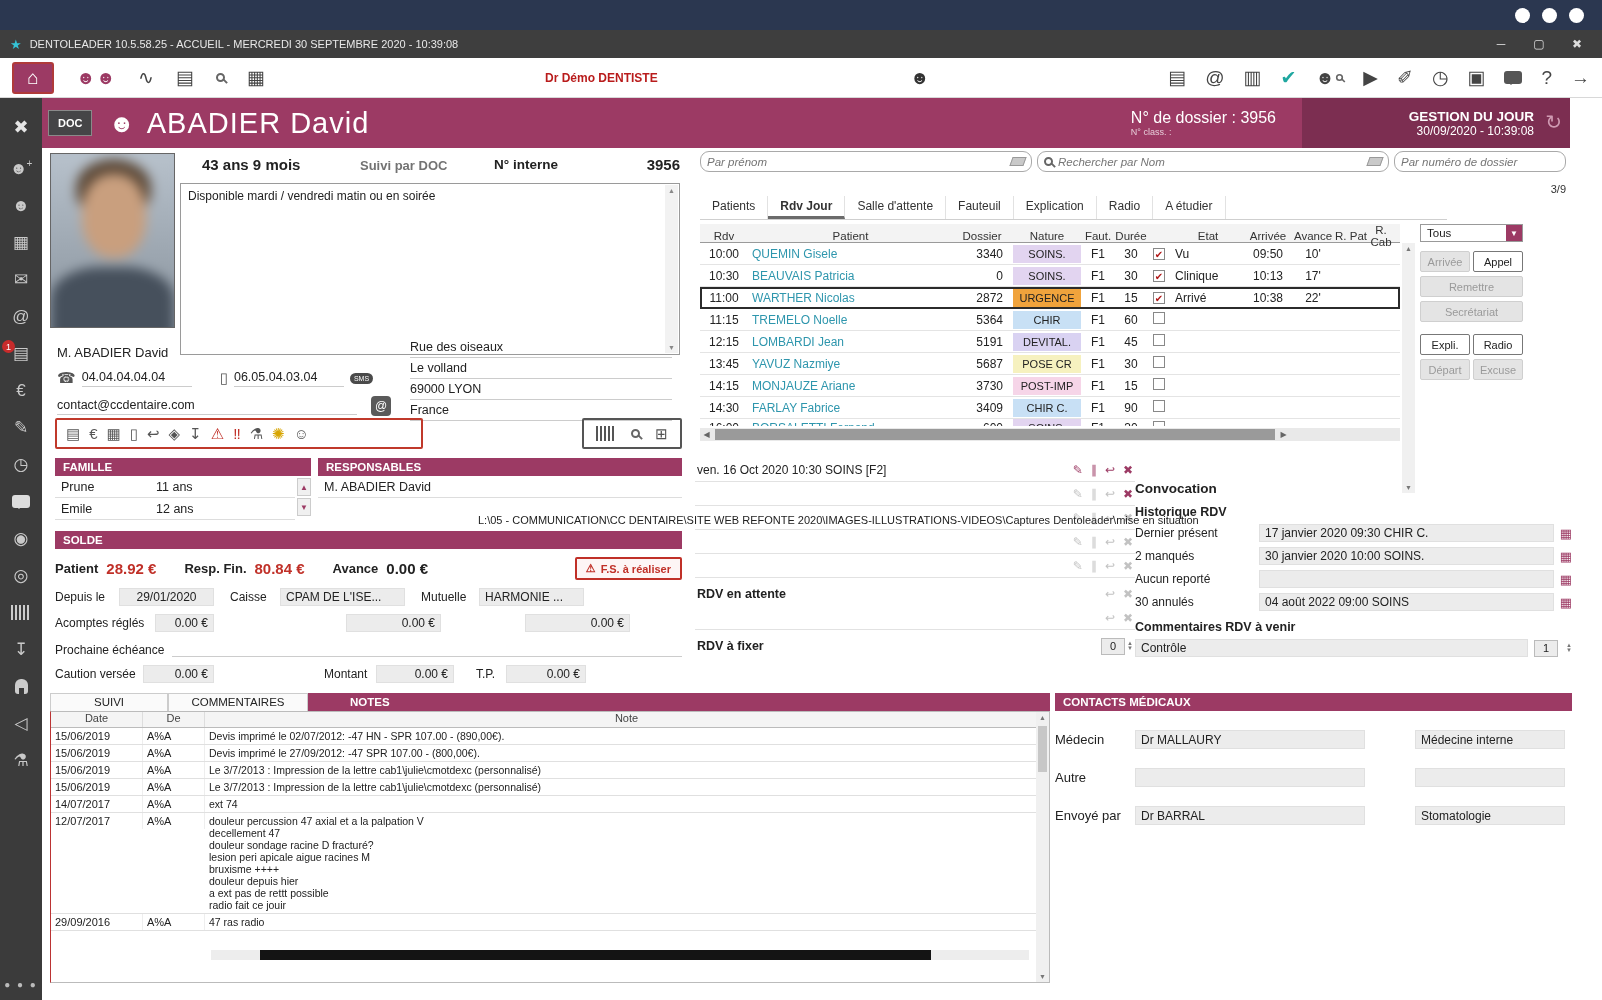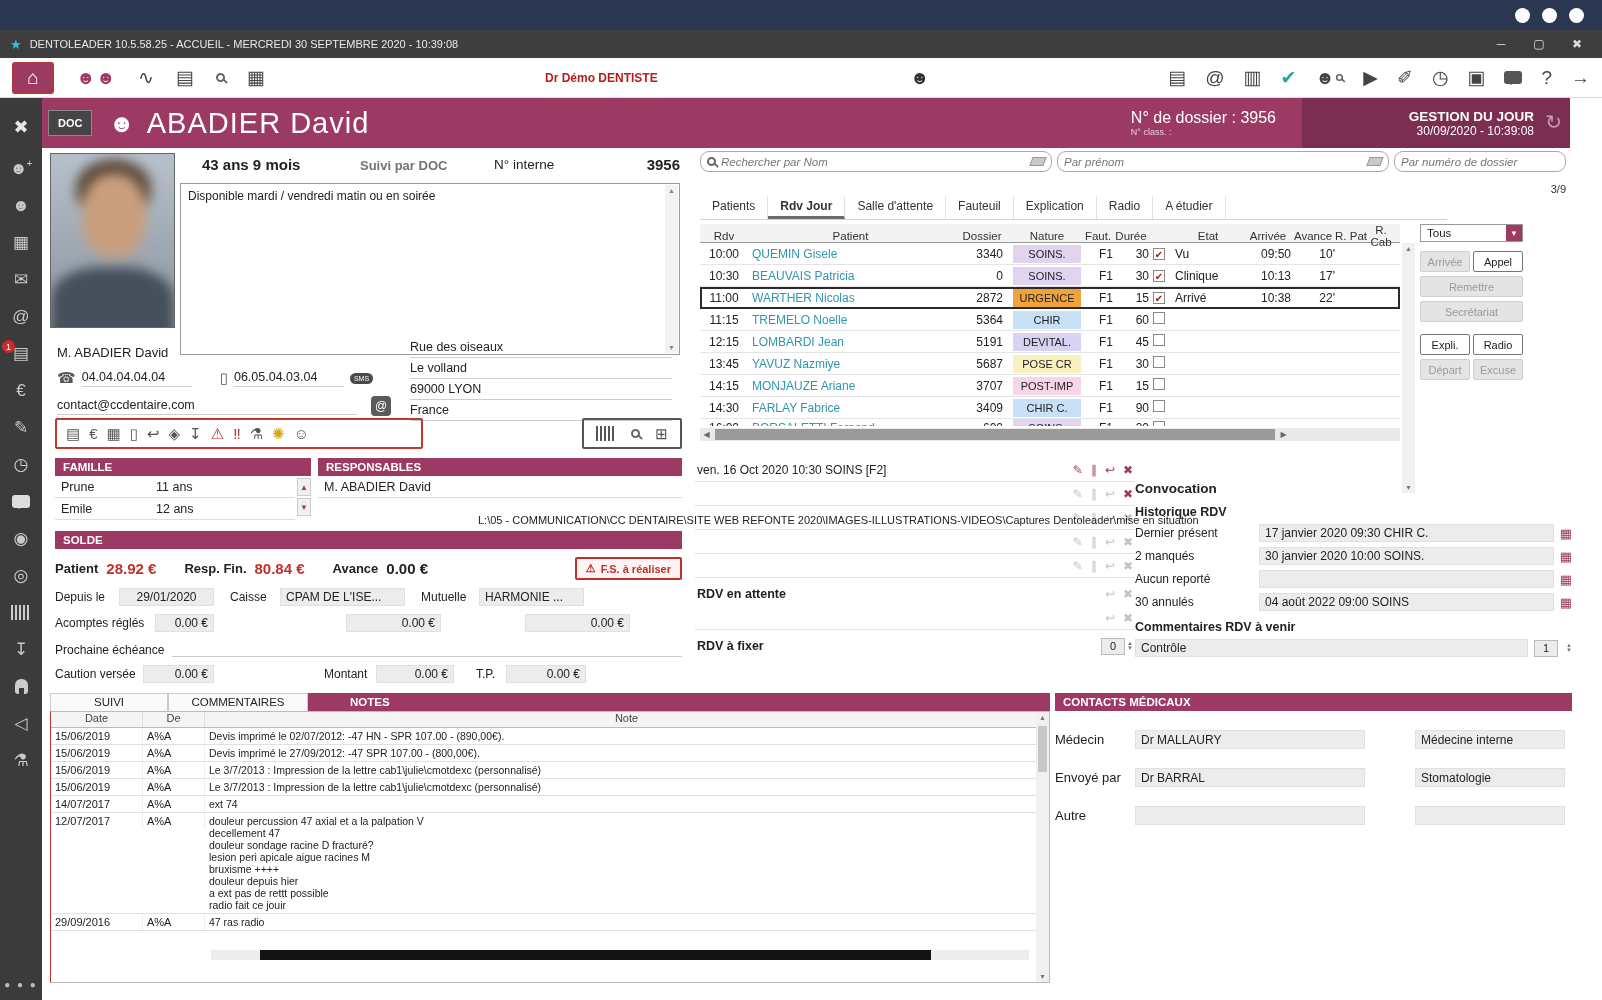--- a/index.html
+++ b/index.html
@@ -46,21 +46,21 @@
 .gestion .refresh{position:absolute;right:8px;top:12px;font-size:20px;color:#cf9ab2}
 
 .photo{left:8px;top:55px;width:125px;height:175px;border:1px solid #666;overflow:hidden;background:#98a5b1}
 .pblur{position:absolute;inset:-8px;filter:blur(6px)}
 .pbg{position:absolute;inset:0;background:linear-gradient(180deg,#b9c3cd,#87919b)}
 .phair{position:absolute;left:24%;top:7%;width:54%;height:30%;background:#5d4a39;border-radius:50% 50% 40% 40%}
 .pface{position:absolute;left:28%;top:15%;width:46%;height:44%;background:#c99f7e;border-radius:46%}
 .pshirt{position:absolute;left:6%;top:64%;width:88%;height:42%;background:#46505c;border-radius:40% 40% 0 0}
 .ageline{left:160px;top:58px;font-size:15px;font-weight:bold}
 .suivi{left:318px;top:60px;font-size:13px;color:#737373;font-weight:bold}
-.internel{left:452px;top:59px;font-size:13.5px;font-weight:normal}
+.internel{left:452px;top:59px;font-size:13.5px;font-weight:bold}
 .internev{left:560px;top:58px;width:78px;text-align:right;font-size:15px;font-weight:bold}
 .cbox{left:138px;top:85px;width:500px;height:172px;border:1px solid #9a9a9a;padding:5px 18px 5px 7px;font-size:12px;background:#fff}
 .cbox .sb{position:absolute;right:1px;top:1px;bottom:1px;width:13px;background:#f2f2f2;display:flex;flex-direction:column;justify-content:space-between;align-items:center;font-size:7px;color:#888;padding:2px 0}
 .fullname{left:15px;top:247px;font-size:13px}
 .crow{left:15px;top:271px;display:flex;align-items:center;font-size:12.5px}
 .crow .g{font-size:15px;color:#555;margin-right:6px}
 .uline{border-bottom:1px solid #ccc;padding-bottom:2px}
 .smsb{background:#4a4a4a;color:#fff;font-size:7px;border-radius:6px;padding:2px 4px;margin-left:6px}
 .atbox{width:20px;height:20px;background:#5a5a5a;color:#fff;border-radius:4px;display:inline-flex;align-items:center;justify-content:center;font-size:12px;margin-left:14px}
 .addr{left:368px;top:240px;width:262px;font-size:12.5px}
@@ -120,21 +120,21 @@
 .agrid{display:grid;grid-template-columns:48px 205px 58px 72px 30px 36px 22px 74px 46px 44px 32px 28px;align-items:center}
 .ahead{width:700px;background:#f3f3f3;border-bottom:1px solid #9a9a9a;height:19px;font-size:11.5px;color:#333}
 .ahead span{text-align:center}
 .arow{height:22px;border-bottom:1px solid #e4e4e4;font-size:12px}
 .arow.selected{outline:2px solid #2b2b2b;outline-offset:-2px}
 .arow.partial{height:7px;overflow:hidden;border-bottom:none}
 .c-time{text-align:center}
 .c-name{color:#2e96ad;padding-left:4px;overflow:hidden;white-space:nowrap}
 .c-dos{text-align:right;padding-right:8px}
 .c-nat{font-size:11px;text-align:center;height:18px;line-height:18px;margin:0 2px;overflow:hidden}
-.c-faut,.c-dur,.c-arr,.c-av{text-align:right}
+.c-faut,.c-dur,.c-arr,.c-av{text-align:center}
 .c-etat{padding-left:4px}
 .c-chk i{display:inline-block;width:12px;height:12px;border:1px solid #888;margin-left:4px;font-size:10px;line-height:11px;color:#b01818;text-align:center;background:#fff}
 .arows{width:700px}
 .hsb{width:700px;height:13px;background:#e9e9e9;margin-top:2px;display:flex;align-items:center;font-size:8px;color:#666}
 .hsb .thumb{flex:1;height:11px;background:#9a9a9a;margin:0 2px;max-width:560px}
 .hsb i{width:13px;text-align:center}
 .vsb{width:13px;background:#f0f0f0;margin-left:2px;display:flex;flex-direction:column;align-items:center;justify-content:space-between;font-size:7px;color:#777;padding:2px 0;height:250px;margin-top:19px}
 .appt-side{width:103px;margin-left:5px}
 .tous{display:flex;border:1px solid #999;height:18px;align-items:center;background:#fff}
 .tous span{flex:1;padding-left:6px;font-size:11.5px}
@@ -420,27 +420,27 @@
         <span class="fld num" style="width:71px">0.00 €</span>
         <span style="width:52px;margin-left:110px">Montant</span>
         <span class="fld num" style="width:78px">0.00 €</span>
         <span style="width:30px;margin-left:22px">T.P.</span>
         <span class="fld num" style="width:80px">0.00 €</span>
       </div>
     </div>
 
     <div class="abs appts">
       <div class="srch-row">
+        <div class="srch s2">
+            <input placeholder="Par prénom" style="">
+            <i class="eraser"></i>
+          </div>
         <div class="srch s1">
             <i class="mag"></i>
             <input placeholder="Rechercher par Nom" style="">
-            <i class="eraser"></i>
-          </div>
-        <div class="srch s2">
-            <input placeholder="Par prénom" style="">
             <i class="eraser"></i>
           </div>
         <div class="srch s3">
             <input placeholder="Par numéro de dossier" style="">
           </div>
       </div>
       <div class="atabs">
 
       <div class="atab"><span>Patients</span></div>
           <div class="atab on"><span>Rdv Jour</span></div>
@@ -549,21 +549,21 @@
               <span class="c-chk"><i></i></span>
               <span class="c-etat"></span>
               <span class="c-arr"></span>
               <span class="c-av"></span>
               <span></span>
               <span></span>
             </div>
               <div class="arow agrid">
               <span class="c-time">14:15</span>
               <span class="c-name">MONJAUZE Ariane</span>
-              <span class="c-dos">3707</span>
+              <span class="c-dos">3730</span>
               <span class="c-nat" style="background: rgb(246, 213, 232);">POST-IMP</span>
               <span class="c-faut">F1</span>
               <span class="c-dur">15</span>
               <span class="c-chk"><i></i></span>
               <span class="c-etat"></span>
               <span class="c-arr"></span>
               <span class="c-av"></span>
               <span></span>
               <span></span>
             </div>
@@ -811,26 +811,26 @@
     <div class="abs contacts">
       <div class="sec-h">CONTACTS MÉDICAUX</div>
       <div>
 
       <div class="ctrow">
           <span class="cl">Médecin</span>
           <span class="fld f1">Dr MALLAURY</span>
           <span class="fld f2">Médecine interne</span>
         </div>
           <div class="ctrow">
+          <span class="cl">Autre</span>
+          <span class="fld f1"></span>
+          <span class="fld f2"></span>
+        </div>
+          <div class="ctrow">
           <span class="cl">Envoyé par</span>
           <span class="fld f1">Dr BARRAL</span>
           <span class="fld f2">Stomatologie</span>
         </div>
-          <div class="ctrow">
-          <span class="cl">Autre</span>
-          <span class="fld f1"></span>
-          <span class="fld f2"></span>
-        </div>
         </div>
     </div>
 
   </div>
 </div>
 
 </body></html>

